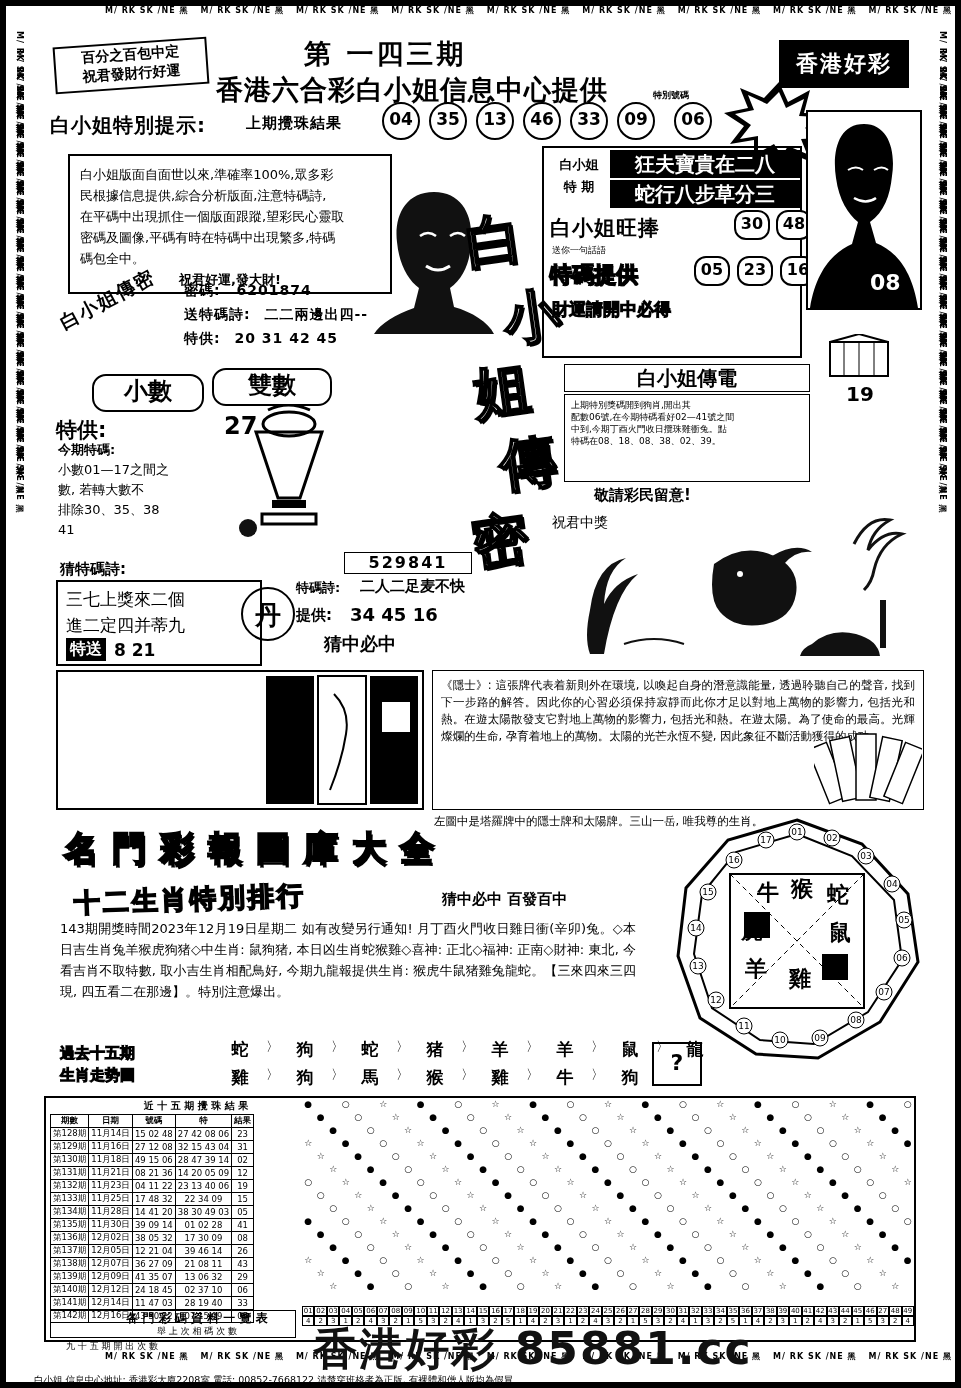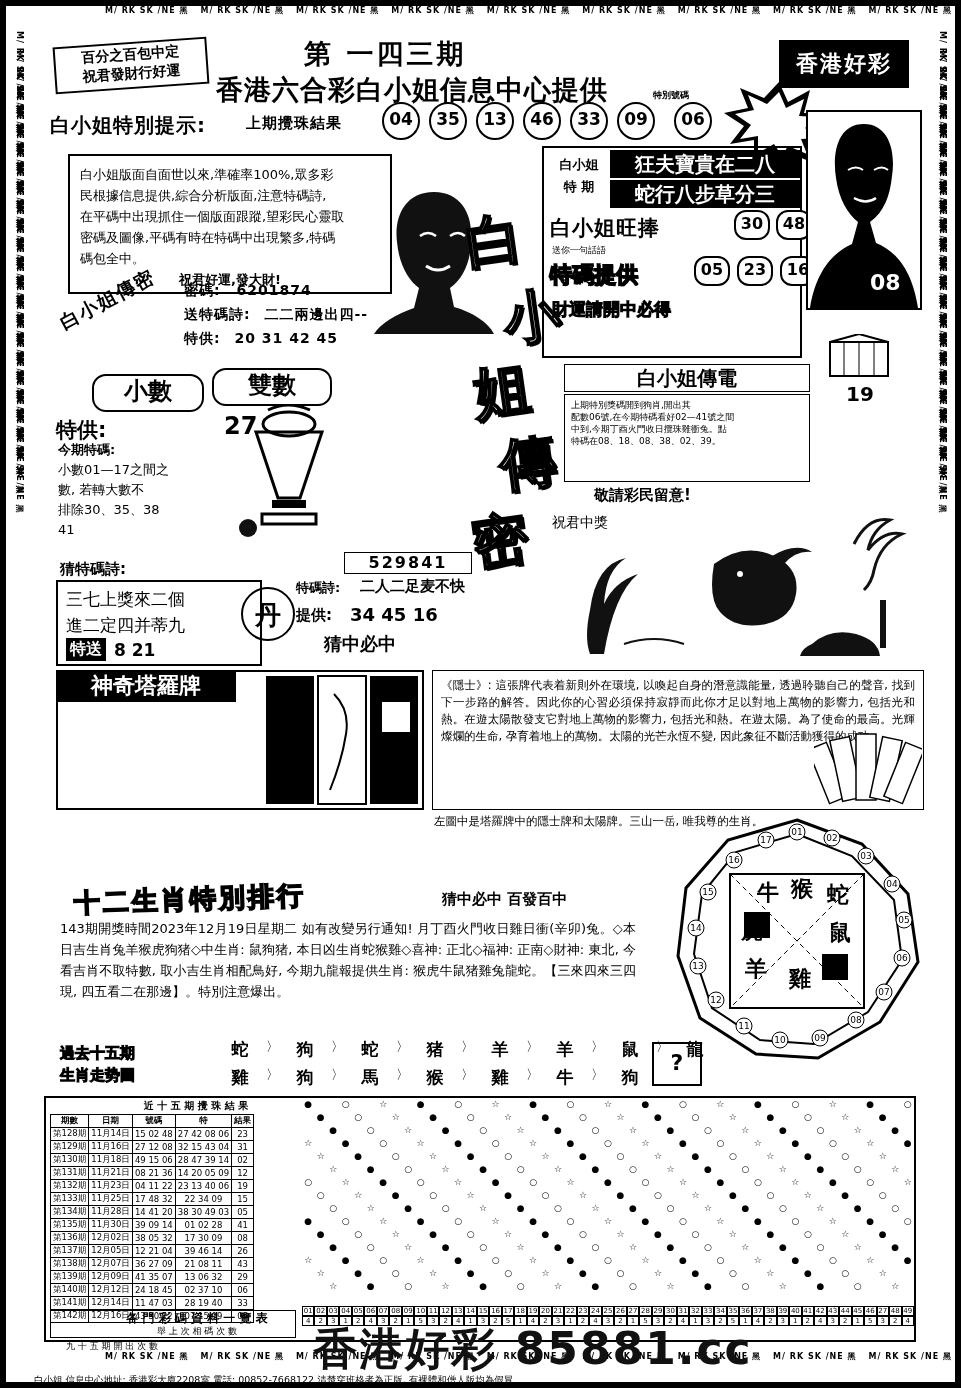--- a/index.html
+++ b/index.html
@@ -300,21 +300,20 @@
     <div class="abs" style="left:262px;top:545px;font-size:13px;font-weight:bold;">特碼詩:</div>
     <div class="abs" style="left:326px;top:543px;font-size:15px;font-weight:bold;">二人二足麦不快</div>
     <div class="abs" style="left:262px;top:572px;font-size:15px;font-weight:bold;">提供:</div>
     <div class="abs" style="left:316px;top:570px;font-size:18px;font-weight:bold;">34  45  16</div>
     <div class="abs" style="left:290px;top:598px;font-size:18px;font-weight:bold;">猜中必中</div>
     <svg class="abs" style="left:206px;top:550px;" width="56" height="60" viewBox="0 0 56 60">
       <circle cx="28" cy="30" r="26" fill="none" stroke="#000" stroke-width="2"></circle>
       <text x="28" y="40" font-size="26" font-weight="bold" text-anchor="middle" fill="#000">丹</text>
     </svg>
 
-    <div class="abs blk" style="left:22px;top:636px;width:180px;height:32px;font-size:22px;font-weight:bold;text-align:center;line-height:32px;">神奇塔羅牌</div>
     <div class="abs box" style="left:22px;top:636px;width:368px;height:140px;"></div>
     <svg class="abs" style="left:230px;top:640px;" width="156" height="132" viewBox="0 0 156 132">
       <rect x="2" y="2" width="48" height="128" fill="#000"></rect>
       <rect x="54" y="2" width="48" height="128" fill="#fff" stroke="#000" stroke-width="2"></rect>
       <rect x="106" y="2" width="48" height="128" fill="#000"></rect>
       <path d="M70 20 q16 16 12 40 q-4 26 -16 56" fill="#fff" stroke="#000" stroke-width="2"></path>
       <path d="M118 28 h28 v30 h-28 z" fill="#fff"></path>
     </svg>
     <div class="abs thin" style="left:398px;top:636px;width:492px;height:140px;padding:6px 8px;">
       <div style="font-size:11.5px;line-height:17px;text-align:justify;">《隱士》: 這張牌代表着新則外在環境, 以喚起自身的潛意識能量, 透過聆聽自己的聲音, 找到下一步路的解答。因此你的心習必須保持寂靜而此你才足以對地上萬物的影響力, 包括光和熱。在遊太陽散發支它對地上萬物的影響力, 包括光和熱。在遊太陽。為了使命的最高。光輝燦爛的生命, 孕育着地上的萬物。太陽的光芒永恆不變, 因此象征不斷活動獲得的成功。</div>
@@ -324,20 +323,21 @@
     <svg class="abs" style="left:780px;top:690px;" width="108" height="86" viewBox="0 0 108 86">
       <g stroke="#000" stroke-width="1.5" fill="#fff">
         <rect x="4" y="20" width="20" height="58" transform="rotate(-22 14 49)"></rect>
         <rect x="22" y="14" width="20" height="62" transform="rotate(-12 32 45)"></rect>
         <rect x="42" y="10" width="20" height="66"></rect>
         <rect x="62" y="14" width="20" height="62" transform="rotate(12 72 45)"></rect>
         <rect x="80" y="20" width="20" height="58" transform="rotate(22 90 49)"></rect>
       </g>
     </svg>
 
+    <div class="abs" style="left:30px;top:792px;width:560px;height:44px;font-size:34px;font-weight:bold;letter-spacing:14px;color:#fff;-webkit-text-stroke:2px #000;text-shadow:2px 3px 0 #000;">名門彩報圖庫大全</div>
     <div class="abs" style="left:40px;top:848px;font-size:26px;font-weight:bold;letter-spacing:3px;transform:rotate(-2deg);color:#fff;-webkit-text-stroke:1.6px #000;">十二生肖特別排行</div>
     <div class="abs" style="left:408px;top:856px;font-size:15px;font-weight:bold;">猜中必中  百發百中</div>
 
     <div class="abs" style="left:26px;top:884px;width:576px;font-size:13px;line-height:21px;text-align:justify;">143期開獎時間2023年12月19日星期二  如有改變另行通知! 月丁酉火門收日雞日衝(辛卯)兔。◇本日吉生肖兔羊猴虎狗猪◇中生肖: 鼠狗猪, 本日凶生肖蛇猴雞◇喜神: 正北◇福神: 正南◇財神: 東北, 今看吉肖不取特數, 取小吉生肖相配鳥好, 今期九龍報提供生肖: 猴虎牛鼠猪雞兔龍蛇。【三來四來三四現, 四五看二在那邊】。特別注意爆出。</div>
 
     <svg class="abs" style="left:638px;top:782px;" width="250" height="250" viewBox="0 0 250 250">
       <polygon points="125,4 190,28 236,78 246,146 208,206 146,242 84,238 28,202 6,140 14,72 56,24" fill="none" stroke="#000" stroke-width="3"></polygon>
       <polygon points="125,18 180,40 222,84 230,144 196,196 142,228 88,224 40,192 22,138 30,78 64,36" fill="none" stroke="#000" stroke-width="2"></polygon>
       <g fill="#000" font-size="9" text-anchor="middle">
         <circle cx="125" cy="16" r="8" fill="#fff" stroke="#000"></circle>

